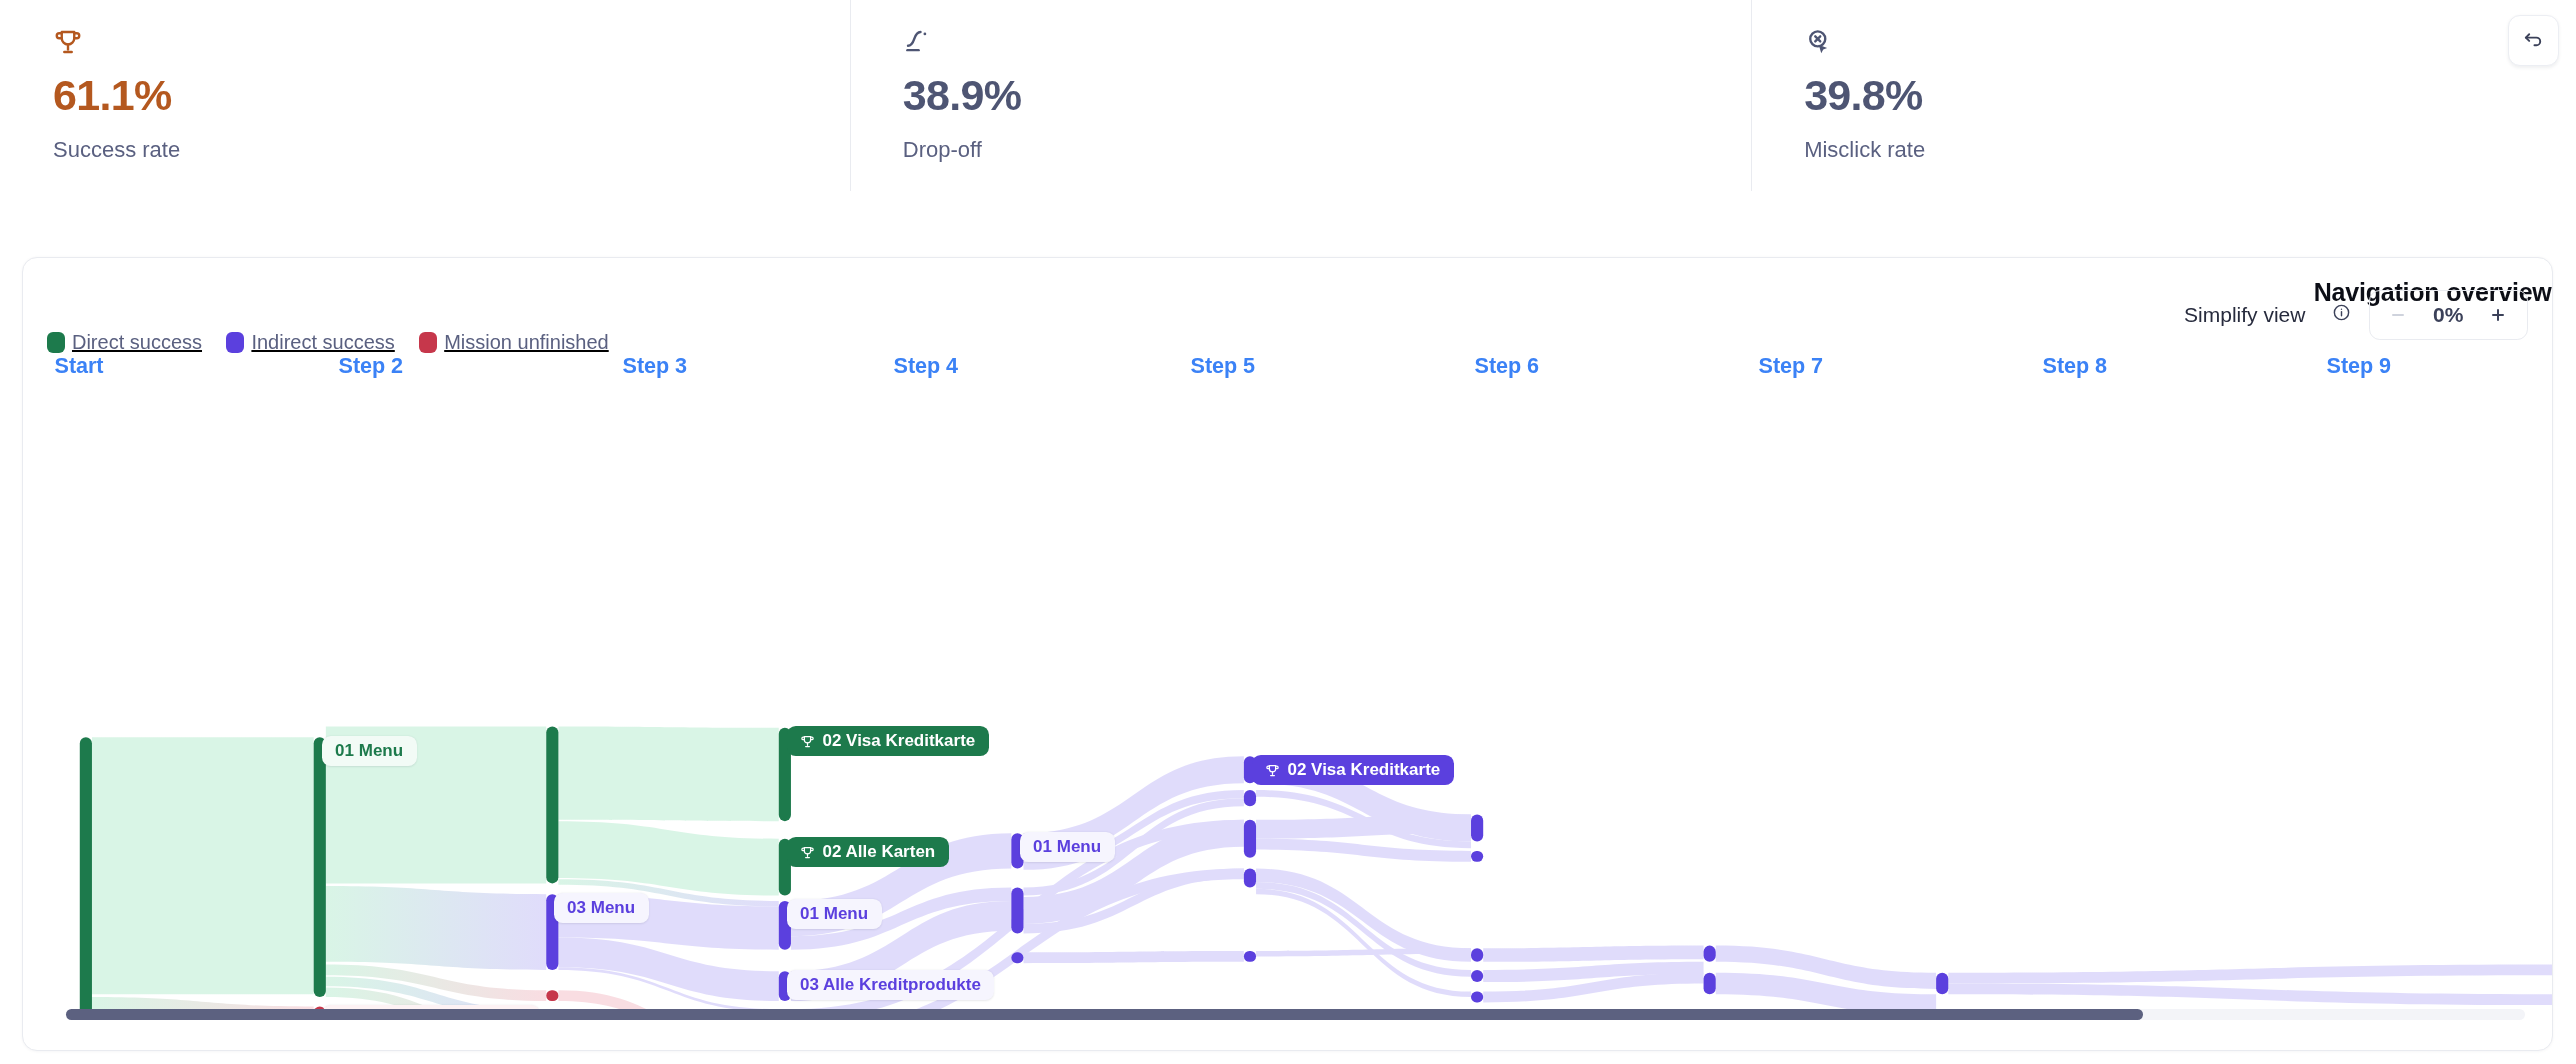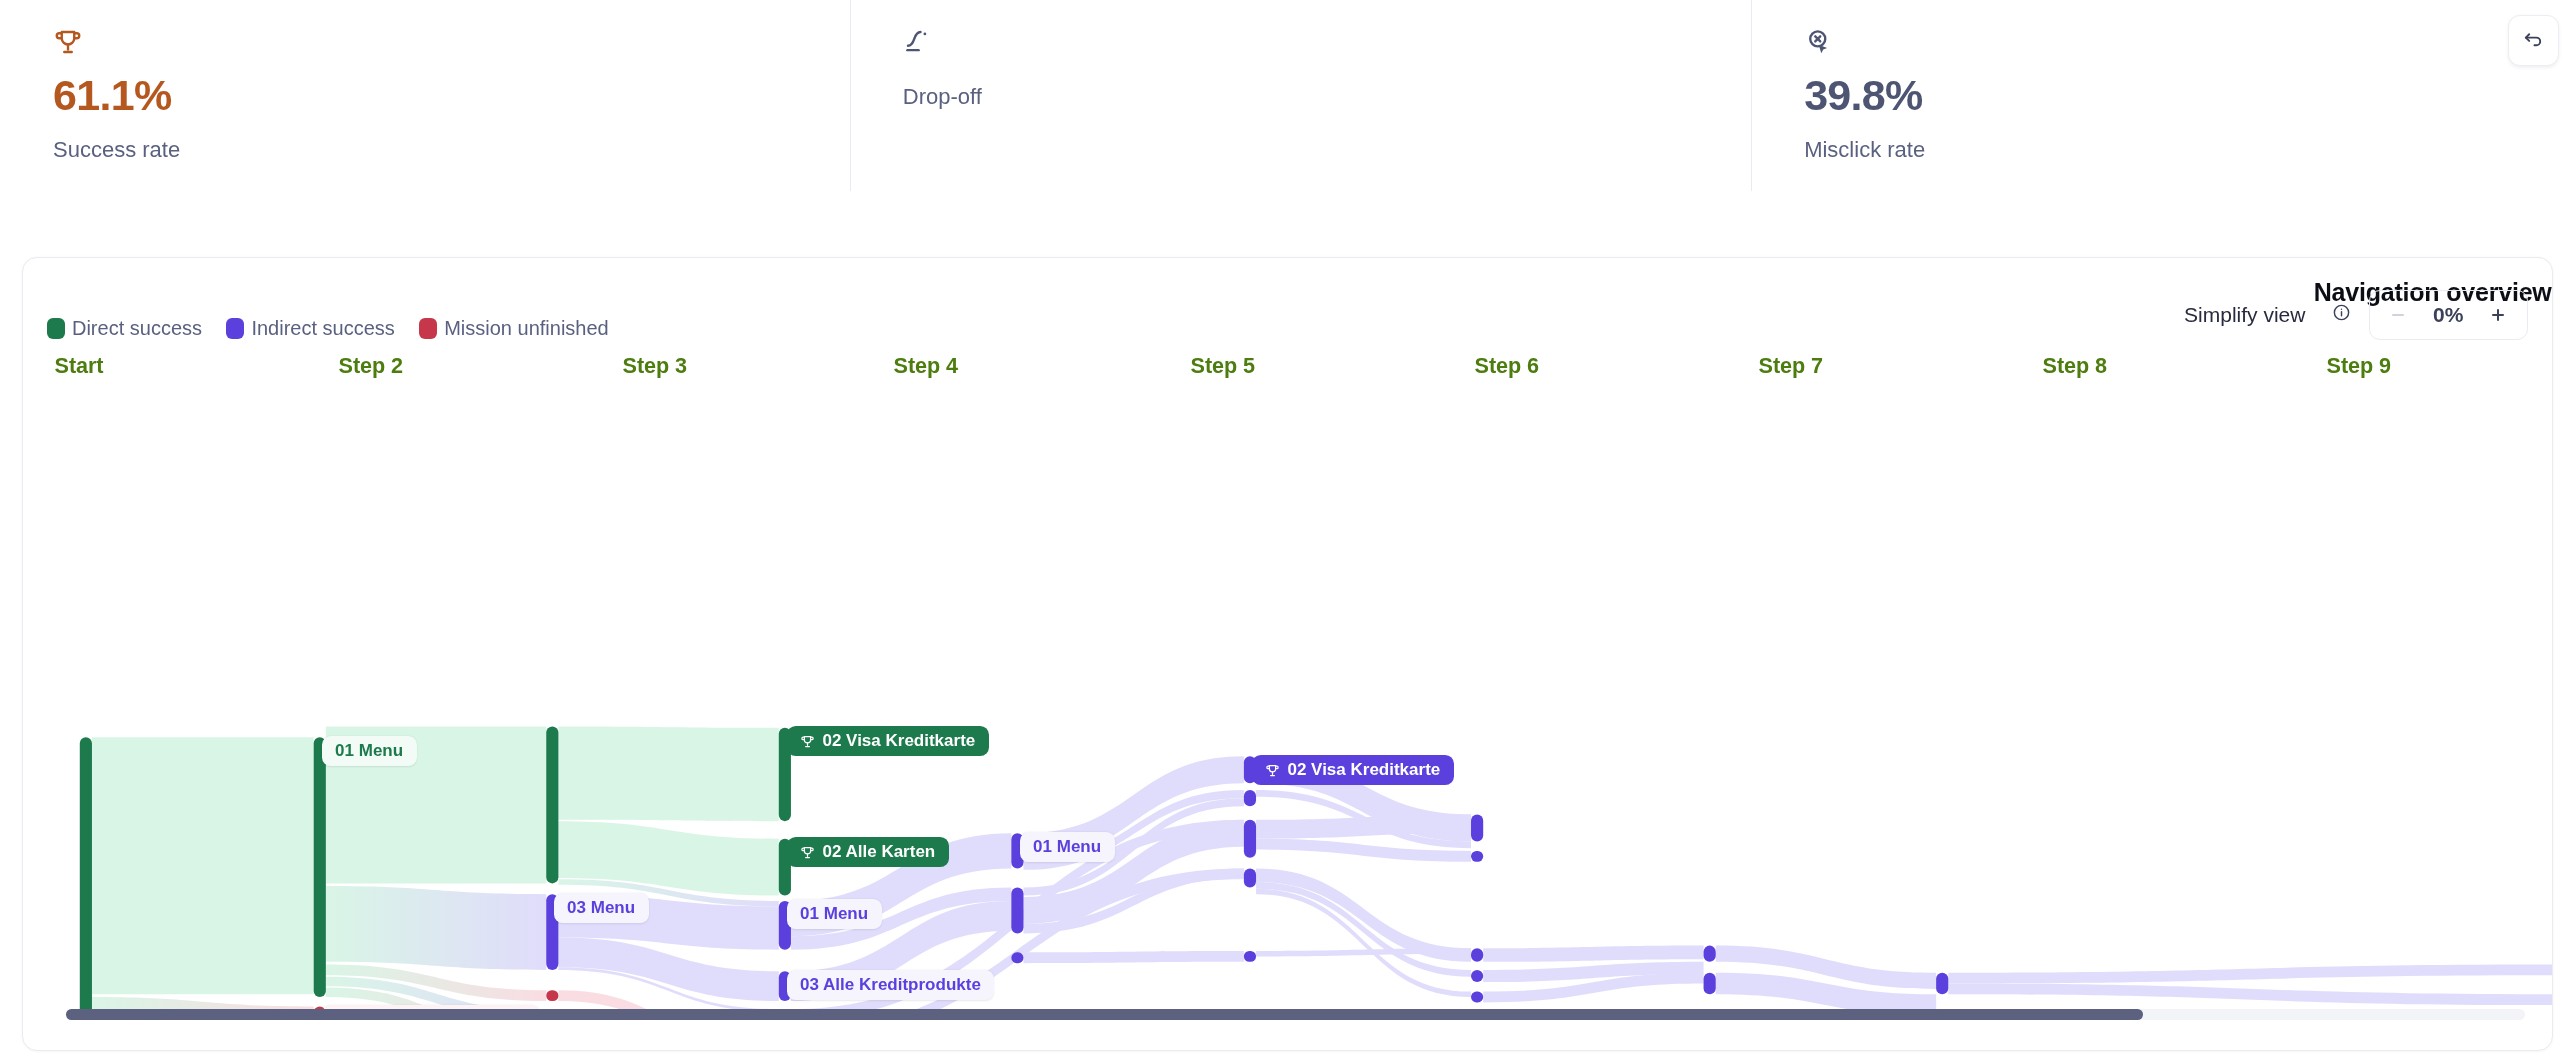--- a/index.html
+++ b/index.html
@@ -81,21 +81,22 @@
     font-size: 25px;
     font-weight: bold;
     color: #0c0e16;
     letter-spacing: -0.2px;
     text-align: right;
   }
   .legend {
     display: flex;
     align-items: flex-start;
     gap: 24px;
-    margin-top: 10px;
+    margin-top: 24px;
+    text-decoration: underline;
   }
   .legend-item { display: flex; align-items: center; gap: 7.4px; }
   .legend-swatch { width: 18px; height: 21px; border-radius: 6px; }
   .legend-text { font-size: 20px; color: #5a6080; }
 
   .panel-controls {
     position: absolute;
     right: 24px; top: 32px;
     display: flex;
     align-items: center;
@@ -127,21 +128,21 @@
   
   .steps-row {
     position: relative;
     height: 38px;
     margin-left: 8px;
   }
   .step-label {
     position: absolute;
     font-size: 21.6px;
     font-weight: bold;
-    color: #4d7c0f;
+    color: #3b82f6;
     letter-spacing: -0.1px;
     top: 0;
   }
   .sankey-wrap {
     position: relative;
     height: 629px;
     overflow: hidden;
     text-decoration: underline;
   }
   .sankey-wrap svg { display: block; }
@@ -206,20 +207,21 @@
   </div>
 
   <div class="kpi-card c2">
     <div class="kpi-icon">
       <svg width="30" height="30" viewBox="0 0 24 24" fill="none" stroke="#4e5573" stroke-width="1.9" stroke-linecap="round" stroke-linejoin="round">
         <path d="M4 15c2.5 0 4-2.5 5-5.5S11.5 4 14 4"></path>
         <circle cx="17.5" cy="5.5" r="1.1" fill="#4e5573" stroke="none"></circle>
         <path d="M3.5 18.5h9"></path>
       </svg>
     </div>
+    <div class="kpi-value neutral">38.9%</div>
     <div class="kpi-label">Drop-off</div>
   </div>
 
   <div class="kpi-card c3">
     <div class="kpi-icon">
       <svg width="30" height="30" viewBox="0 0 24 24" fill="none" stroke="#4e5573" stroke-width="1.9" stroke-linecap="round" stroke-linejoin="round">
         <circle cx="11" cy="9.5" r="6"></circle>
         <path d="M9 7.5l4 4M13 7.5l-4 4"></path>
         <path d="M11.8 14.2l2 6.8 1.6-3.1 3.1-1.1-6.7-2.6z" fill="#4e5573" stroke="none"></path>
       </svg>

